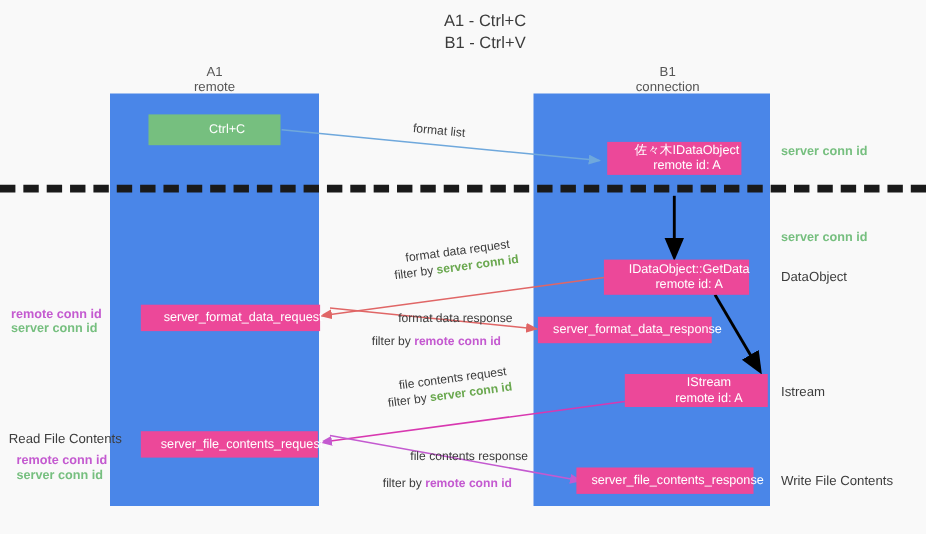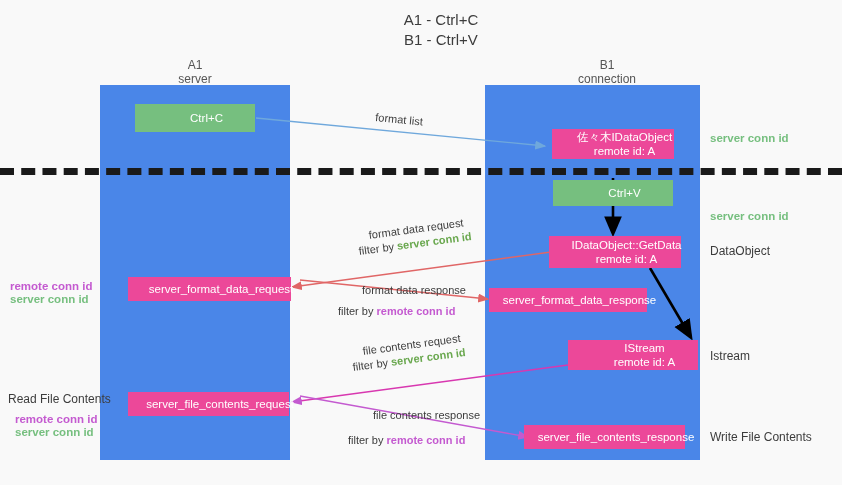--- a/index.html
+++ b/index.html
@@ -97,21 +97,21 @@
 </head>
 <body>
 
 <div id="canvas">
 
   <div id="title">A1 - Ctrl+C
 B1 - Ctrl+V</div>
 
   <div class="lane-head" style="left:120px; top:58px; width:150px;">
     <div>A1</div>
-    <div>server</div>
+    <div>remote</div>
   </div>
   <div class="lane-head" style="left:532px; top:58px; width:150px;">
     <div>B1</div>
     <div>connection</div>
   </div>
 
   <div class="lane" style="left:100px; top:85px; width:190px; height:375px;"></div>
   <div class="lane" style="left:485px; top:85px; width:215px; height:375px;"></div>
 
   <svg class="overlay">
@@ -145,21 +145,20 @@
     <line x1="300" y1="396" x2="528" y2="437" stroke="#c45ad0" stroke-width="1.4" marker-end="url(#ah-magenta)"></line>
   </svg>
 
   <div class="dash-line"></div>
 
   <div class="node green" style="left:135px; top:104px; width:120px; height:28px;">Ctrl+C</div>
 
   <div class="node orange" style="left:552px; top:129px; width:122px; height:30px;">佐々木IDataObject
 remote id: A</div>
 
-  <div class="node green" style="left:553px; top:180px; width:120px; height:26px;">Ctrl+V</div>
 
   <div class="node orange" style="left:549px; top:236px; width:132px; height:32px;">IDataObject::GetData
 remote id: A</div>
 
   <div class="node orange" style="left:128px; top:277px; width:163px; height:24px;">server_format_data_request</div>
 
   <div class="node orange" style="left:489px; top:288px; width:158px; height:24px;">server_format_data_response</div>
 
   <div class="node orange" style="left:568px; top:340px; width:130px; height:30px;">IStream
 remote id: A</div>

